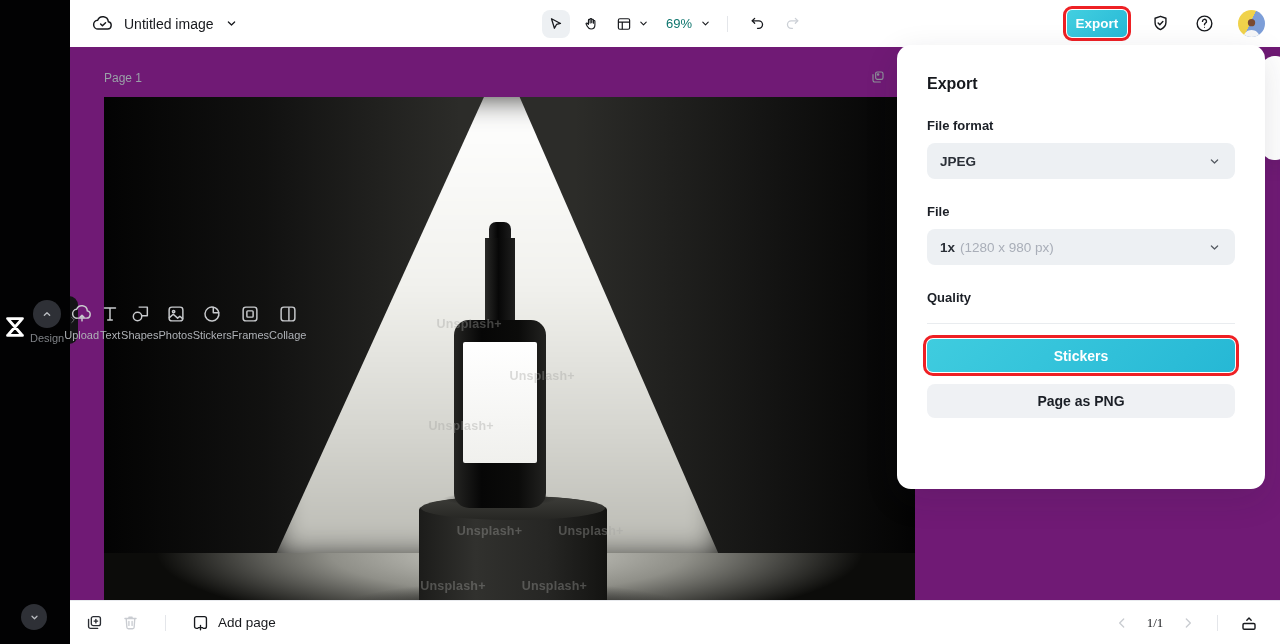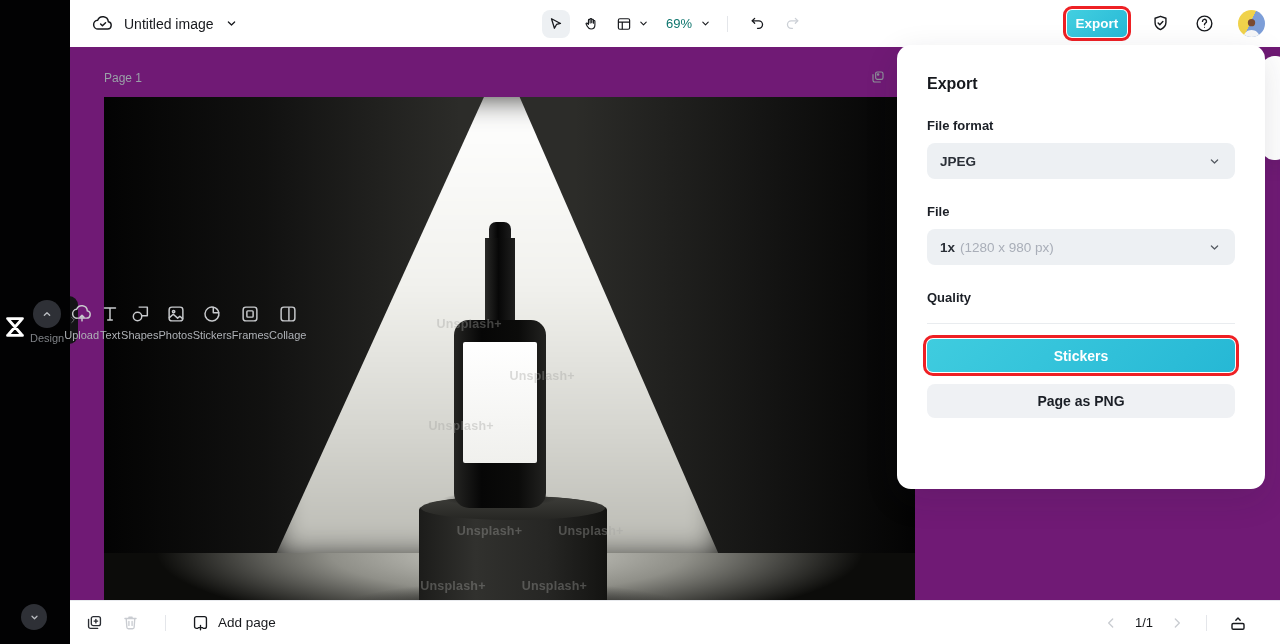--- a/index.html
+++ b/index.html
@@ -62,21 +62,21 @@
   .select{margin-top:10px;height:36px;border-radius:8px;background:#edf0f3;display:flex;align-items:center;padding:0 13px;cursor:pointer;font-size:13.5px;color:#2a2f37;font-weight:600;}
   .select .detail{color:#a9aeb8;font-weight:400;margin-left:5px;}
   .select .chev{margin-left:auto;color:#565b63;}
   .panel-div{margin-top:18px;height:1px;background:#e9ecef;}
   .dl-btn{margin:15px auto 0;height:33px;border-radius:6px;background:linear-gradient(135deg,#3fccdf,#26b8d5);color:#fff;font-size:14px;font-weight:700;display:flex;align-items:center;justify-content:center;cursor:pointer;outline:3px solid var(--red);outline-offset:1px;}
   .copy-btn{margin-top:12px;height:34px;border-radius:8px;background:#eff1f4;color:#1b1f26;font-size:14px;font-weight:700;display:flex;align-items:center;justify-content:center;cursor:pointer;}
 
   
   .bottombar{position:absolute;left:70px;right:0;bottom:0;height:44px;background:#fff;border-top:1px solid #e8eaee;z-index:20;display:flex;align-items:center;}
   .bb-left{display:flex;align-items:center;gap:17px;padding-left:15px;color:#2a2d33;}
-  .bb-right{margin-left:auto;display:flex;align-items:center;gap:13px;padding-right:32px;}
+  .bb-right{margin-left:auto;display:flex;align-items:center;gap:13px;padding-right:21px;font-family:Liberation Serif, serif;}
   .addpage{display:flex;align-items:center;gap:8px;cursor:pointer;}
   .addpage .txt{font-size:13.5px;color:#17191d;font-weight:500;}
   .pageind{font-size:13px;color:#17191d;min-width:24px;text-align:center;}
   .ic-btn{cursor:pointer;display:flex;align-items:center;justify-content:center;}
 </style>
 </head>
 <body>
 
 <div class="sidebar">
   <div class="logo">

